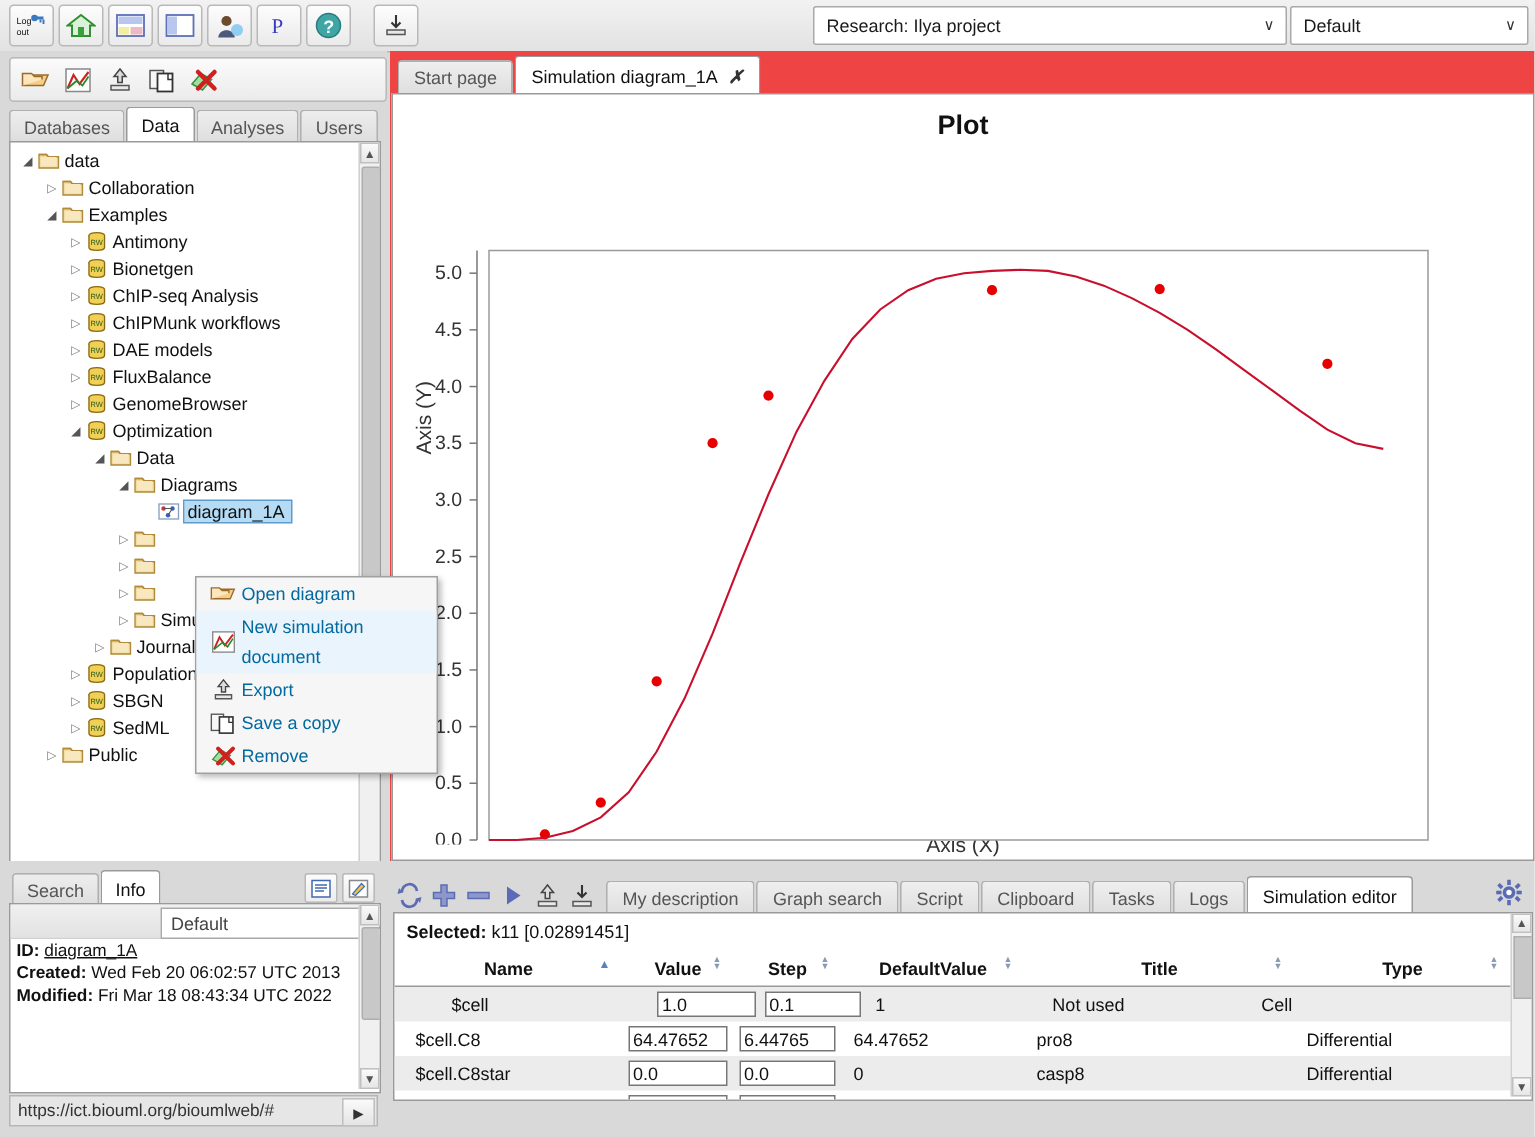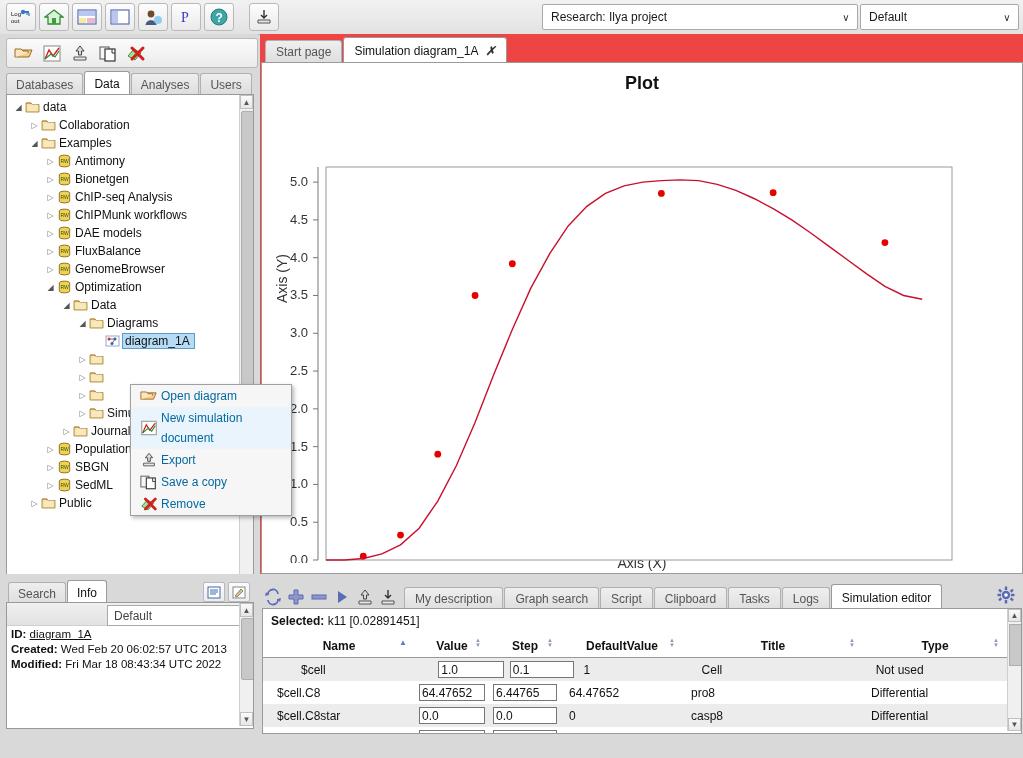--- a/index.html
+++ b/index.html
@@ -689,20 +689,24 @@
           <div><b>Created: </b><span>Wed Feb 20 06:02:57 UTC 2013</span></div>
           <div><b>Modified: </b><span>Fri Mar 18 08:43:34 UTC 2022</span></div>
         </div>
       <div class="vscroll" style="height:123px;">
         <div class="ar up">▲</div>
         <div class="thumb" style="top:15px;height:60px;"></div>
         <div class="ar dn">▼</div>
       </div>
     </div>
 
+    <div class="statusbar">
+      <span>https://ict.biouml.org/bioumlweb/#</span>
+      <span class="sb-btn">▶</span>
+    </div>
   </div>
 
   <div class="bright">
     <div class="br-toolrow">
       <div class="br-icons">
         <div class="bticon">
           <svg width="18" height="18" viewBox="0 0 18 18">
             <path d="M4 7 A5 5 0 0 1 14 6" stroke="#5c6bb5" stroke-width="1.8" fill="none"></path>
             <path d="M14 11 A5 5 0 0 1 4 12" stroke="#5c6bb5" stroke-width="1.8" fill="none"></path>
             <path d="M2 4 l2.5 3 l-3.5 1z" fill="#5c6bb5"></path>
@@ -803,25 +807,25 @@
             </div>
             <div class="cell" style="width: 74px; padding-left: 4px; box-sizing: border-box;">
               <div class="txtin" style="width: 66px;">1.0</div>
             </div>
             <div class="cell" style="width: 72px; padding-left: 4px; box-sizing: border-box;">
               <div class="txtin" style="width: 64px;">0.1</div>
             </div>
             <div class="cell" style="width: 122px; padding-left: 8px; box-sizing: border-box;">
               <span>1</span>
             </div>
+            <div class="cell" style="width: 144px; padding-left: 8px; box-sizing: border-box;">
+              <span>Not used</span>
+            </div>
             <div class="cell" style="width: 180px; padding-left: 8px; box-sizing: border-box;">
               <span>Cell</span>
-            </div>
-            <div class="cell" style="width: 144px; padding-left: 8px; box-sizing: border-box;">
-              <span>Not used</span>
             </div>
           </div>
           <div class="trow" style="top: 72px;">
             <div class="cell" style="width: 152px; padding-left: 14px; box-sizing: border-box;">
               <span>$cell.C8</span>
             </div>
             <div class="cell" style="width: 74px; padding-left: 4px; box-sizing: border-box;">
               <div class="txtin" style="width: 66px;">64.47652</div>
             </div>
             <div class="cell" style="width: 72px; padding-left: 4px; box-sizing: border-box;">

